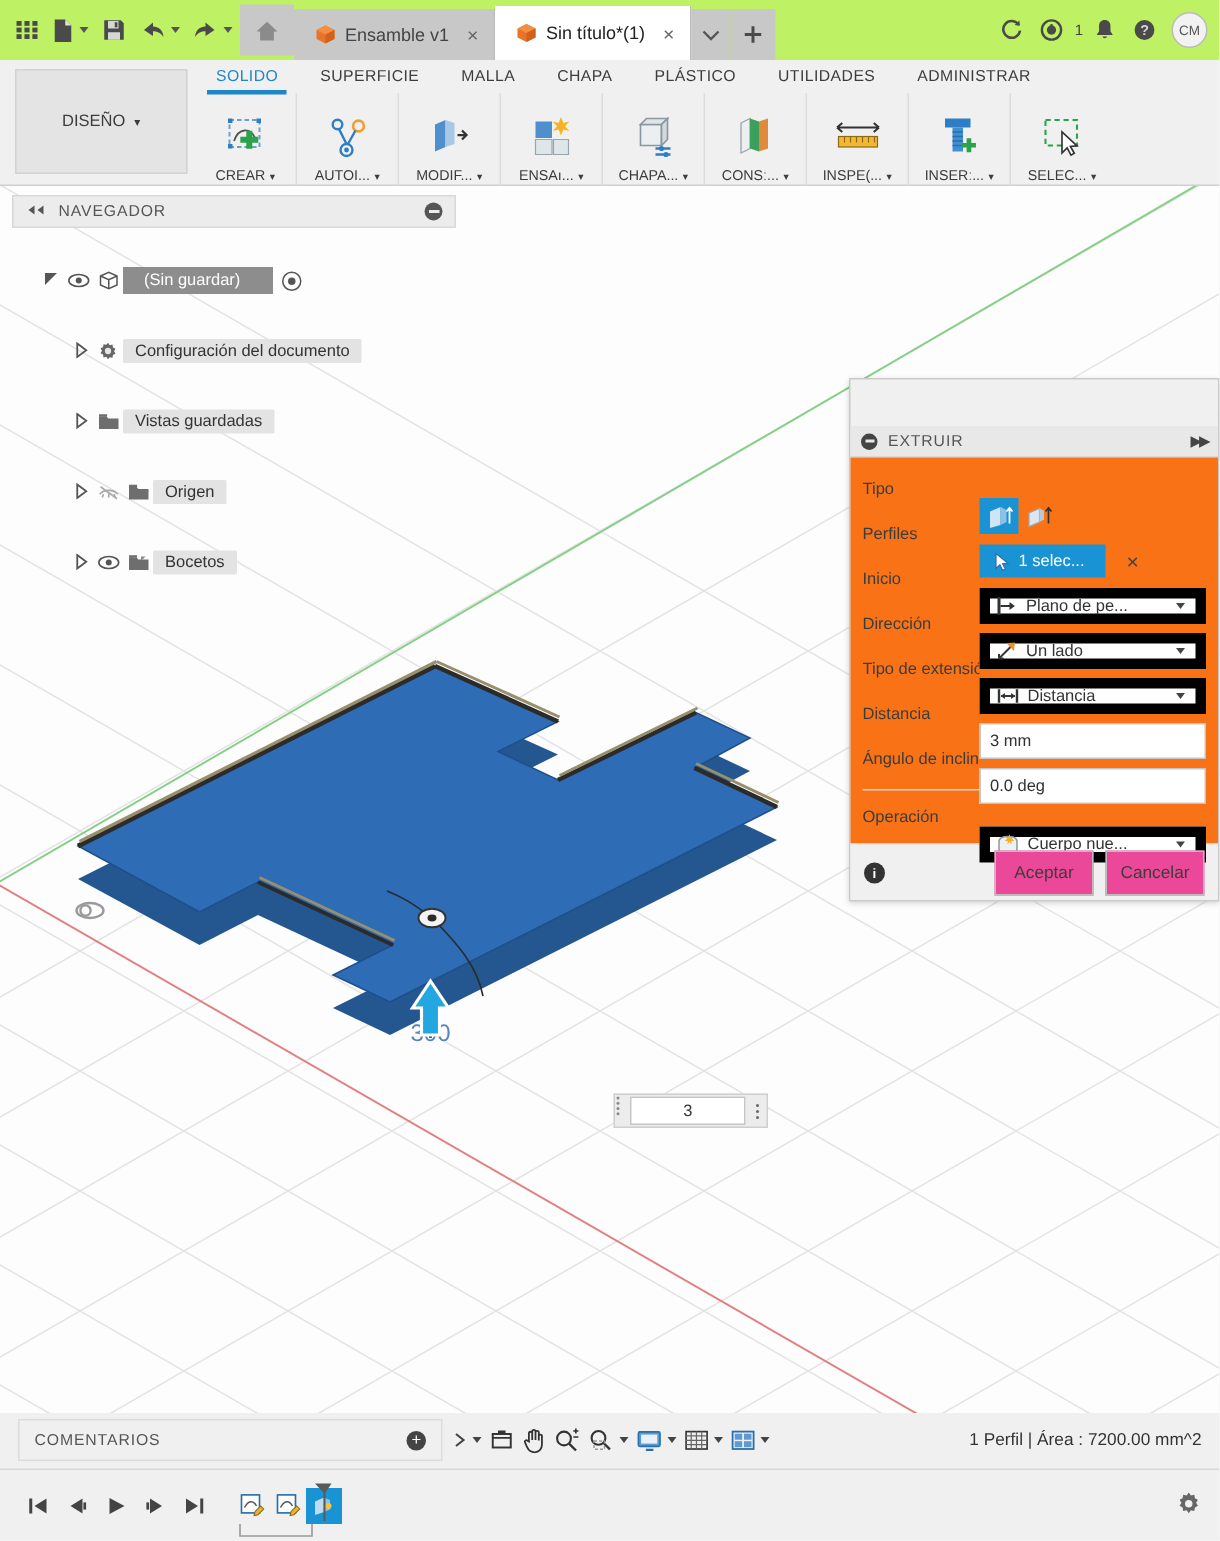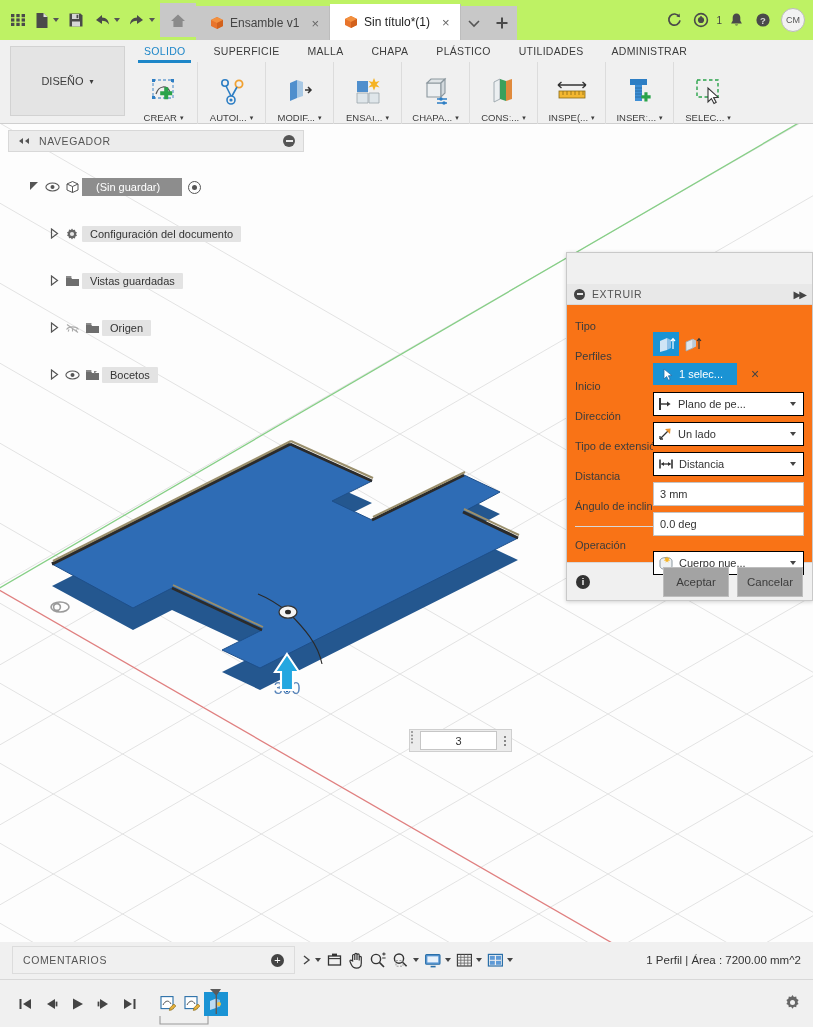--- a/index.html
+++ b/index.html
@@ -129,40 +129,40 @@
   .typebtn {
     width:26px;height:24px; display:flex;align-items:center;justify-content:center; cursor:pointer;
   }
   .typebtn.sel { background:#1a93d4; }
   .selbtn {
     background:#1a93d4; color:#fff; height:22px; display:flex; align-items:center; gap:5px;
     padding:0 10px; font-size:11px; cursor:pointer; min-width:84px;
   }
   .xbtn { margin-left:14px; color:#444; font-size:14px; cursor:pointer; }
   .combo {
-    flex:1; height:24px; background:#fff; border:1px solid #000000; display:flex; align-items:center;
+    flex:1; height:24px; background:#fff; border:7px solid #000000; display:flex; align-items:center;
     padding:0 4px; gap:5px; cursor:pointer; font-size:11px; color:#333;
   }
   .combo .cval { flex:1; white-space:nowrap; overflow:hidden; }
   .combo .cdrop { width:0;height:0;border-left:3.5px solid transparent;border-right:3.5px solid transparent;border-top:4.5px solid #444; margin-right:3px;}
   .txtin {
     flex:1; height:24px; background:#fff; border:1px solid #c4c4c4;
     display:flex;align-items:center; padding:0 6px; font-size:11px; color:#333; cursor:text;
   }
   .ex-sep { height:1px; background:#d8d8d8; margin:5px 0 3px; }
   #ex-footer {
     border-top:1px solid #d8d8d8; height:38px; display:flex; align-items:center; padding:0 9px; gap:8px;
     background:#f0f0f0;
   }
   .info-i {
     width:14px;height:14px;border-radius:50%;background:#333;color:#fff;font-size:9px;font-weight:bold;
     display:flex;align-items:center;justify-content:center;
   }
   .dlgbtn {
-    height:30px; min-width:66px; background:#a3a3a3; border:1px solid #bdbdbd;
+    height:30px; min-width:66px; background:#ec4899; border:1px solid #bdbdbd;
     display:flex;align-items:center;justify-content:center; font-size:11.5px; color:#3c3c3c; cursor:pointer;
   }
   #ex-footer .dlgbtn:first-of-type { margin-left:auto; }
 
   
   #canvas-input {
     position:absolute; left:409px; top:605px; width:103px; height:23px;
     background:#ececec; border:1px solid #cfcfcf; display:flex; align-items:center;
   }
   #canvas-input .grip { width:8px; height:100%; display:flex;align-items:center;justify-content:center; }

